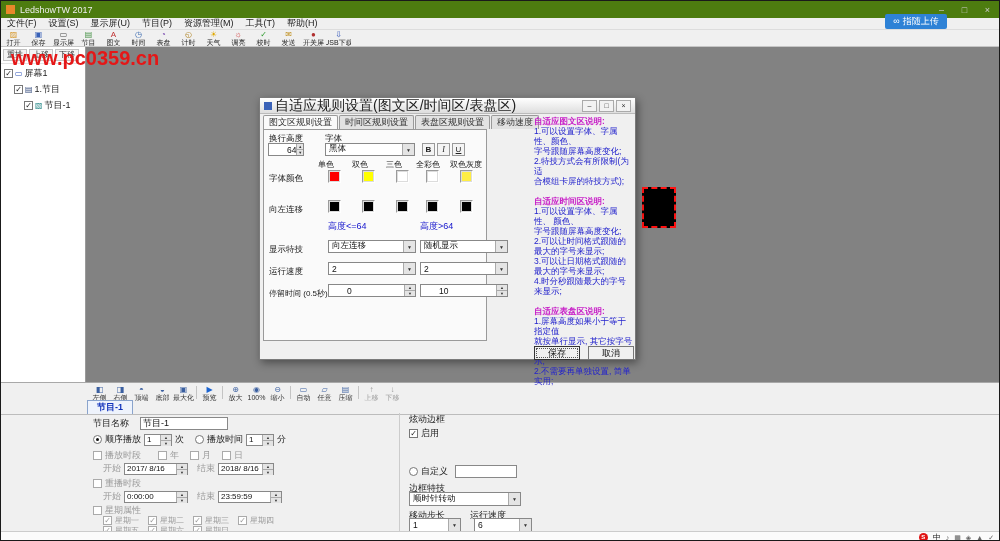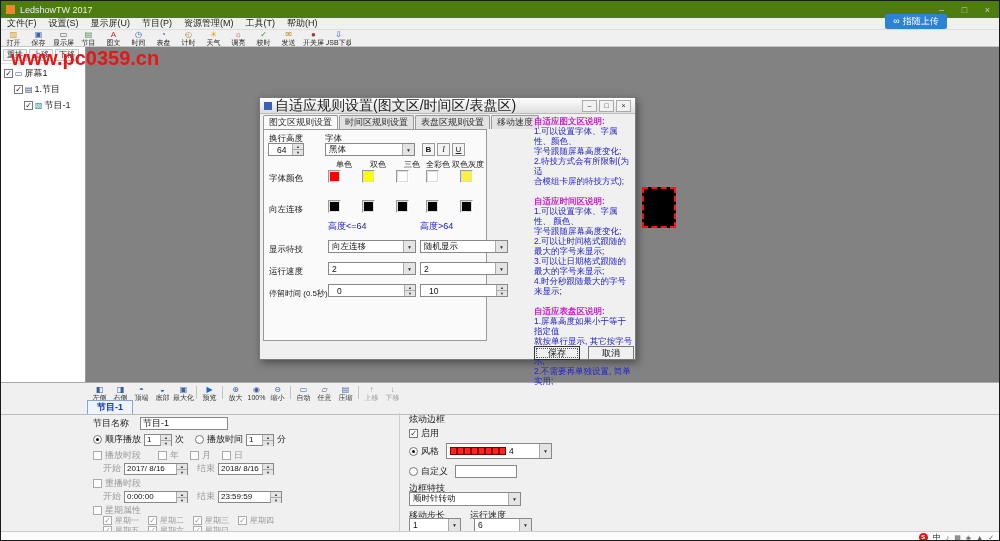--- a/index.html
+++ b/index.html
@@ -43,25 +43,25 @@
   #dlg-icon{width:8px;height:8px;background:#3a62b8;flex:none}
   #dlg-title{font-size:14px;color:#222;white-space:nowrap}
   .dlg-ctrls{margin-left:auto;display:flex;gap:2px}
   .dlg-wbtn{width:15px;height:12px;border:1px solid #aaa;background:#f2f2f2;font-size:7px;display:flex;align-items:center;justify-content:center;color:#333}
   #dlg-tabs{left:3px;top:17px;display:flex;position:absolute}
   .dlg-tab{font-size:9px;line-height:13px;padding:0 5px;border:1px solid #9a9a9a;border-bottom:none;background:#e2e2e2;margin-right:1px;border-radius:2px 2px 0 0;color:#333;white-space:nowrap}
   .dlg-tab.active{background:#fafafa}
   #dlg-body{left:3px;top:31px;width:224px;height:212px;background:#fafafa;border:1px solid #9a9a9a}
   .flabel{position:absolute;font-size:8.5px;color:#222;white-space:nowrap}
   .bluehead{position:absolute;font-size:9px;color:#1414cc;white-space:nowrap}
-  .swhead{position:absolute;width:34px;font-size:8px;color:#222;text-align:right;white-space:nowrap}
+  .swhead{position:absolute;width:34px;font-size:8px;color:#222;text-align:left;white-space:nowrap}
   .swatch{position:absolute;width:13px;height:13px;border:1px solid;border-color:#9a9a9a #fff #fff #9a9a9a;box-shadow:inset 0 0 0 1px #dcdcdc}
-  .combo{position:absolute;background:#fff;border:1px solid #888;display:flex;align-items:center;font-size:8.5px;padding-left:3px;color:#111}
+  .combo{position:absolute;background:#fff;border:1px solid #888;display:flex;align-items:flex-end;font-size:8.5px;padding-left:3px;color:#111}
   .combo-arrow{margin-left:auto;width:12px;align-self:stretch;background:#e4e4e4;border-left:1px solid #aaa;font-size:5px;display:flex;align-items:center;justify-content:center;color:#333}
-  .spin{position:absolute;background:#fff;border:1px solid #888;display:flex;align-items:center;font-size:8.5px;padding-left:8px;color:#111}
+  .spin{position:absolute;background:#fff;border:1px solid #888;display:flex;align-items:center;font-size:8.5px;padding-left:18px;color:#111}
   .spin-btns{margin-left:auto;display:flex;flex-direction:column;width:11px;align-self:stretch;border-left:1px solid #aaa}
   .spin-btns i{flex:1;font-style:normal;font-size:4px;display:flex;align-items:center;justify-content:center;background:#e4e4e4;color:#333}
   .spin-btns i + i{border-top:1px solid #aaa}
   .biu{position:absolute;width:13px;height:13px;border:1px solid #999;background:#f4f4f4;font-size:8px;display:flex;align-items:center;justify-content:center;color:#222}
   #dlg-help{left:274px;top:18px;width:100px;position:absolute}
   .help-title{font-size:8.5px;line-height:10px;color:#c823c8;font-weight:bold}
   .help-body{font-size:8.5px;line-height:10px;color:#2222cc;white-space:pre-line;margin-bottom:10px}
   .dlg-action{position:absolute;width:46px;height:14px;background:#f0f0f0;border:1px solid #777;font-size:9px;display:flex;align-items:center;justify-content:center;color:#111}
   #save-btn{left:274px;top:248px;border-color:#333;outline:1px dotted #555;outline-offset:-3px}
   #cancel-btn{left:328px;top:248px}
@@ -536,29 +536,20 @@
     <div id="props-right">
       <div class="prow" style="left:9px;top:0">
         <span>炫动边框</span>
       </div>
       <div class="prow" style="left:9px;top:14px">
         <span class="cb checked">
             <i>✓</i>
           </span>
         <span>启用</span>
       </div>
-      <div class="prow" style="left:9px;top:30px">
-        <span class="radio sel"></span>
-        <span>风格</span>
-        <span class="rcombo" style="width:106px;height:16px;margin-left:4px">
-          <span class="border-preview"></span>
-          <span>4</span>
-          <span class="combo-arrow">▼</span>
-        </span>
-      </div>
       <div class="prow" style="left:9px;top:52px">
         <span class="radio"></span>
         <span>自定义</span>
         <span class="tinput" style="width:62px;height:13px;margin-left:4px"></span>
       </div>
       <div class="prow" style="left:9px;top:69px">
         <span>边框特技</span>
       </div>
       <div class="prow" style="left:9px;top:79px">
         <span class="rcombo" style="width:112px;height:14px">

